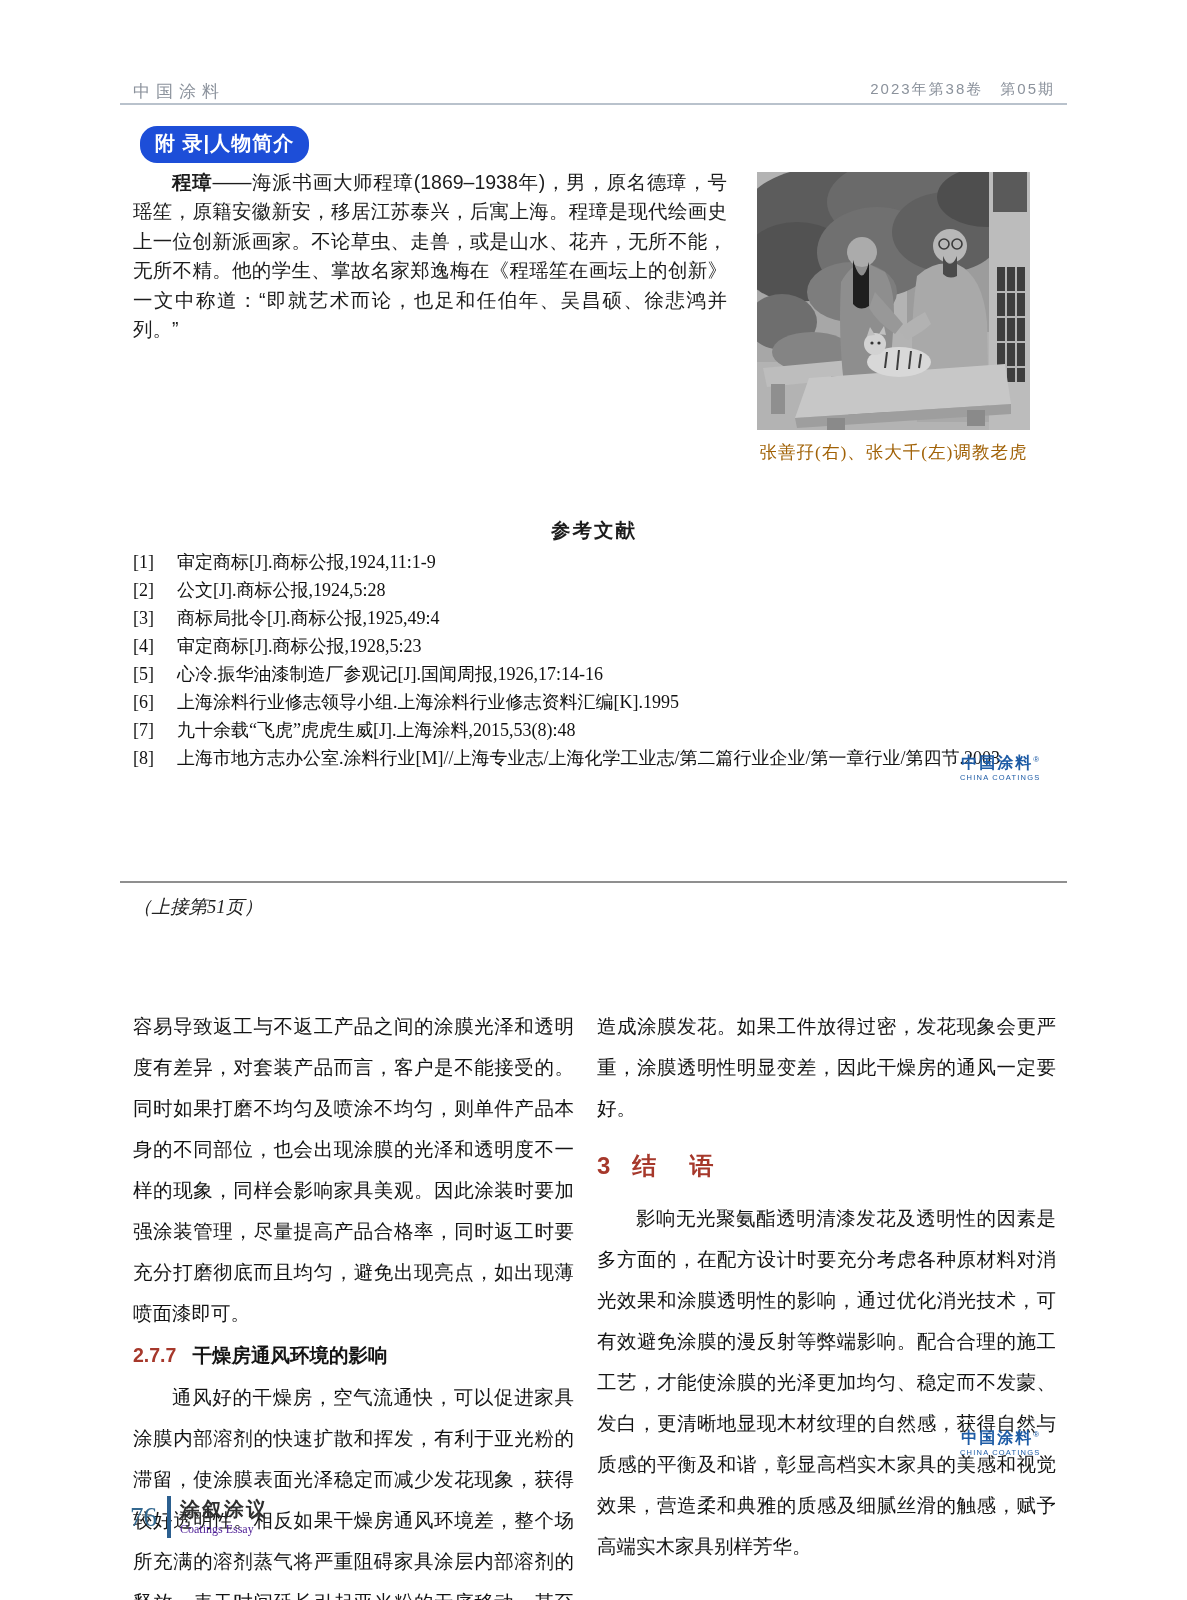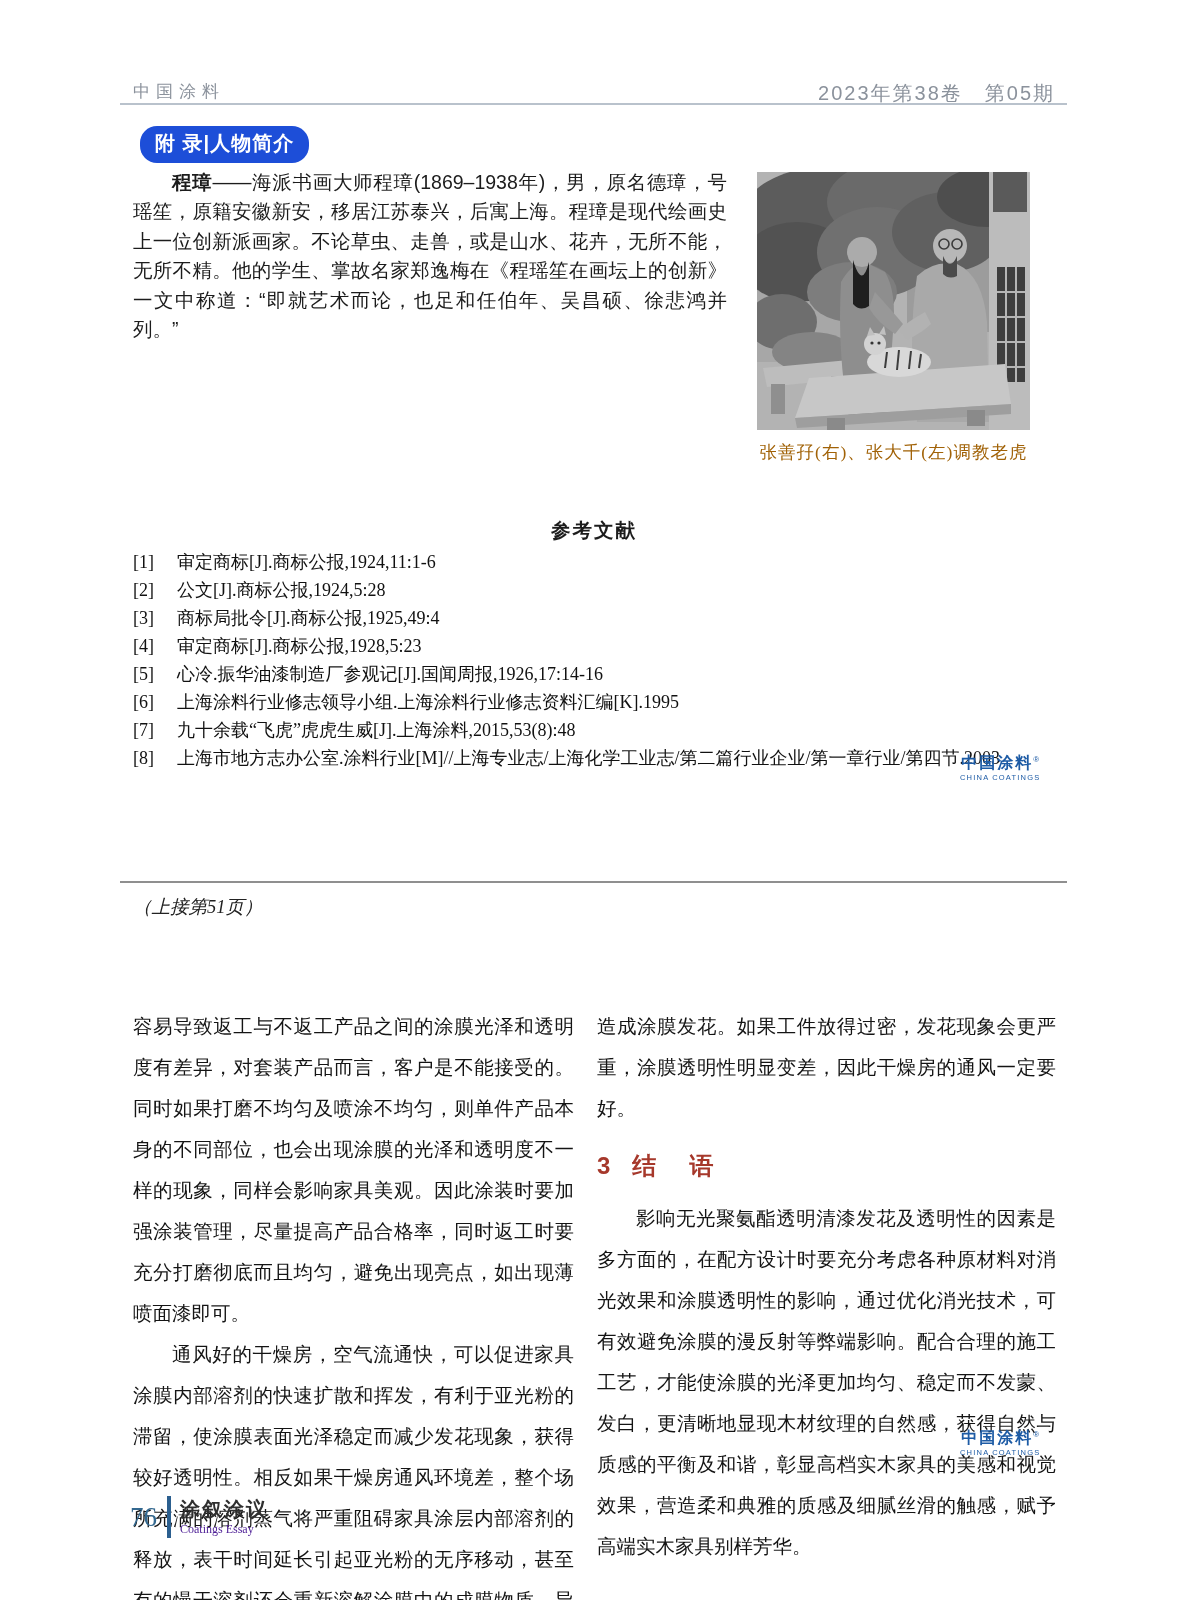--- a/index.html
+++ b/index.html
@@ -1,21 +1,21 @@
 <!DOCTYPE html>
 <html lang="zh"><head>
 <meta charset="utf-8">
 <style>
   html,body{margin:0;padding:0;background:#ffffff;}
   #page{position:relative;width:1187px;height:1600px;background:#ffffff;overflow:hidden;
         font-family:"Liberation Sans","DejaVu Sans",sans-serif;color:#1c1c1c;}
 
   
   .hdr-left{position:absolute;left:133px;top:80px;font-size:17px;letter-spacing:6px;color:#8b929c;}
-  .hdr-right{position:absolute;right:132px;top:80px;font-size:20px;letter-spacing:2px;color:#8b929c;}
+  .hdr-right{position:absolute;right:132px;top:80px;font-size:15px;letter-spacing:2px;color:#8b929c;}
   .hdr-rule{position:absolute;left:120px;top:103px;width:947px;height:2px;background:#b9c2cc;}
 
   
   .badge{position:absolute;left:140px;top:126px;background:#1d4ed8;color:#ffffff;
          font-weight:bold;font-size:20px;padding:4px 15px 6px 15px;border-radius:17px;letter-spacing:1px;}
 
   
   .appendix{position:absolute;left:133px;top:168px;width:594px;
             font-size:19.5px;line-height:29.4px;text-align:justify;}
   .appendix p{margin:0 0 3px 0;text-indent:2em;}
@@ -165,21 +165,21 @@
         <circle cx="122" cy="171" r="1.6" fill="#333"></circle>
       </g>
     </svg>
   </div>
   <div class="caption">张善孖(右)、张大千(左)调教老虎</div>
 
   <div class="ref-title">参考文献</div>
   <div class="refs">
     <div class="ref">
         <span class="num">[1]</span>
-        <span class="txt">审定商标[J].商标公报,1924,11:1-6</span>
+        <span class="txt">审定商标[J].商标公报,1924,11:1-9</span>
       </div>
     <div class="ref">
         <span class="num">[2]</span>
         <span class="txt">公文[J].商标公报,1924,5:28</span>
       </div>
     <div class="ref">
         <span class="num">[3]</span>
         <span class="txt">商标局批令[J].商标公报,1925,49:4</span>
       </div>
     <div class="ref">
@@ -207,20 +207,23 @@
   <div class="brand brand1">
     <div><span class="zh">中国涂料</span><span class="reg">®</span></div>
     <div class="en">CHINA COATINGS</div>
   </div>
 
   <div class="divider"></div>
   <div class="cont">（上接第51页）</div>
 
   <div class="col col-left">
     <p>容易导致返工与不返工产品之间的涂膜光泽和透明度有差异，对套装产品而言，客户是不能接受的。同时如果打磨不均匀及喷涂不均匀，则单件产品本身的不同部位，也会出现涂膜的光泽和透明度不一样的现象，同样会影响家具美观。因此涂装时要加强涂装管理，尽量提高产品合格率，同时返工时要充分打磨彻底而且均匀，避免出现亮点，如出现薄喷面漆即可。</p>
+    <div class="h-sub">
+      <span class="num">2.7.7</span><span>干燥房通风环境的影响</span>
+    </div>
     <p class="indent">通风好的干燥房，空气流通快，可以促进家具涂膜内部溶剂的快速扩散和挥发，有利于亚光粉的滞留，使涂膜表面光泽稳定而减少发花现象，获得较好透明性。相反如果干燥房通风环境差，整个场所充满的溶剂蒸气将严重阻碍家具涂层内部溶剂的释放，表干时间延长引起亚光粉的无序移动，甚至有的慢干溶剂还会重新溶解涂膜中的成膜物质，导致亚光粉析出</p>
   </div>
 
   <div class="col col-right">
     <p>造成涂膜发花。如果工件放得过密，发花现象会更严重，涂膜透明性明显变差，因此干燥房的通风一定要好。</p>
     <div class="h-main">
       <span class="num">3</span><span class="ttl">结 语</span>
     </div>
     <p class="indent">影响无光聚氨酯透明清漆发花及透明性的因素是多方面的，在配方设计时要充分考虑各种原材料对消光效果和涂膜透明性的影响，通过优化消光技术，可有效避免涂膜的漫反射等弊端影响。配合合理的施工工艺，才能使涂膜的光泽更加均匀、稳定而不发蒙、发白，更清晰地显现木材纹理的自然感，获得自然与质感的平衡及和谐，彰显高档实木家具的美感和视觉效果，营造柔和典雅的质感及细腻丝滑的触感，赋予高端实木家具别样芳华。</p>
   </div>

